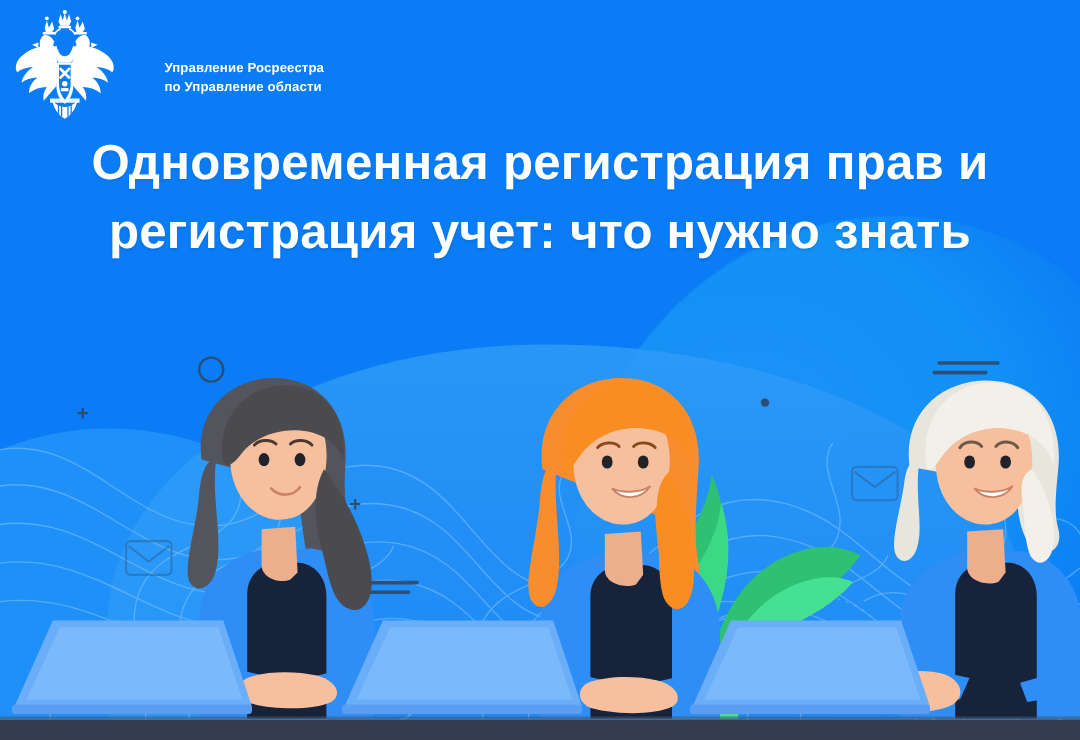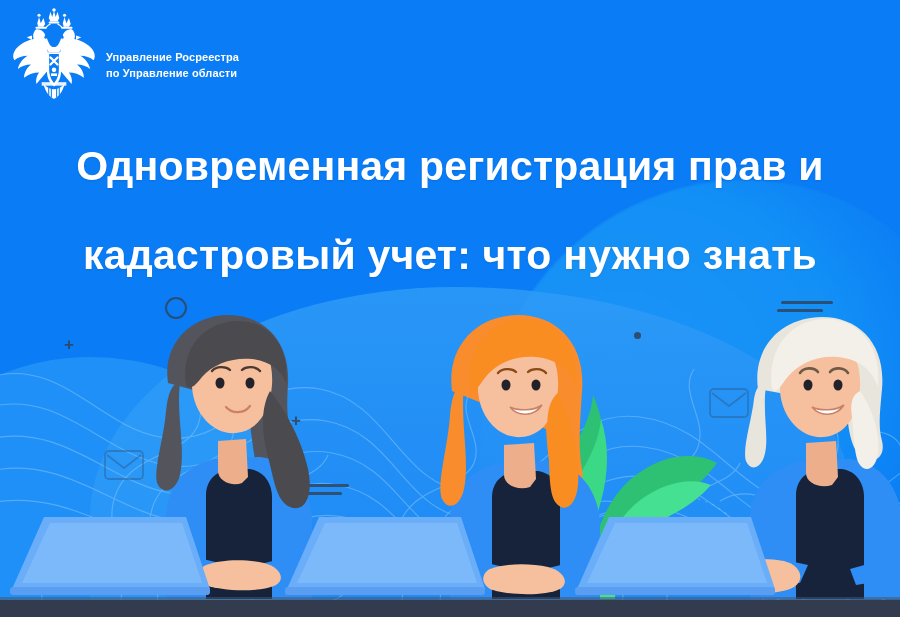--- a/index.html
+++ b/index.html
@@ -60,37 +60,37 @@
   }
   .emblem { width:88px; height:92px; display:block; }
   .org-text {
     color:#ffffff;
     font-size:11px;
     font-weight:bold;
     line-height:1.45;
     letter-spacing:0.1px;
     padding-top:24px;
   }
-  .org-text div { white-space:nowrap; }
+  .org-text div { white-space:nowrap;margin-left:31px; }
 
   
   .title {
     position:absolute;
     left:0; right:0; top:106px;
     z-index:40;
     text-align:center;
     color:#ffffff;
     font-size:41px;
     font-weight:bold;
     line-height:1.42;
     letter-spacing:0.2px;
     padding:0 50px;
     text-shadow:0 1px 2px rgba(0,40,90,0.14);
   }
-  .title .ln { display:block;margin-top:31px; }
+  .title .ln { display:block; }
 
   
   .deco { position:absolute; z-index:12; }
   .deco-circle {
     border:2.5px solid #2f4560;
     border-radius:50%;
     opacity:0.85;
   }
   .deco-dot { background:#2f4560; border-radius:50%; opacity:0.9; }
   .deco-plus { color:#2f4560; font-weight:bold; line-height:1; opacity:0.9; }
@@ -375,16 +375,16 @@
     </svg>
 
     <div class="org-text">
       <div>Управление Росреестра</div>
       <div>по Управление области</div>
     </div>
   </div>
 
   <div class="title">
     <span class="ln">Одновременная регистрация прав и</span>
-    <span class="ln">кадастровый учет: что нужно знать</span>
+    <span class="ln">регистрация учет: что нужно знать</span>
   </div>
 
 </div>
 
 </body></html>

